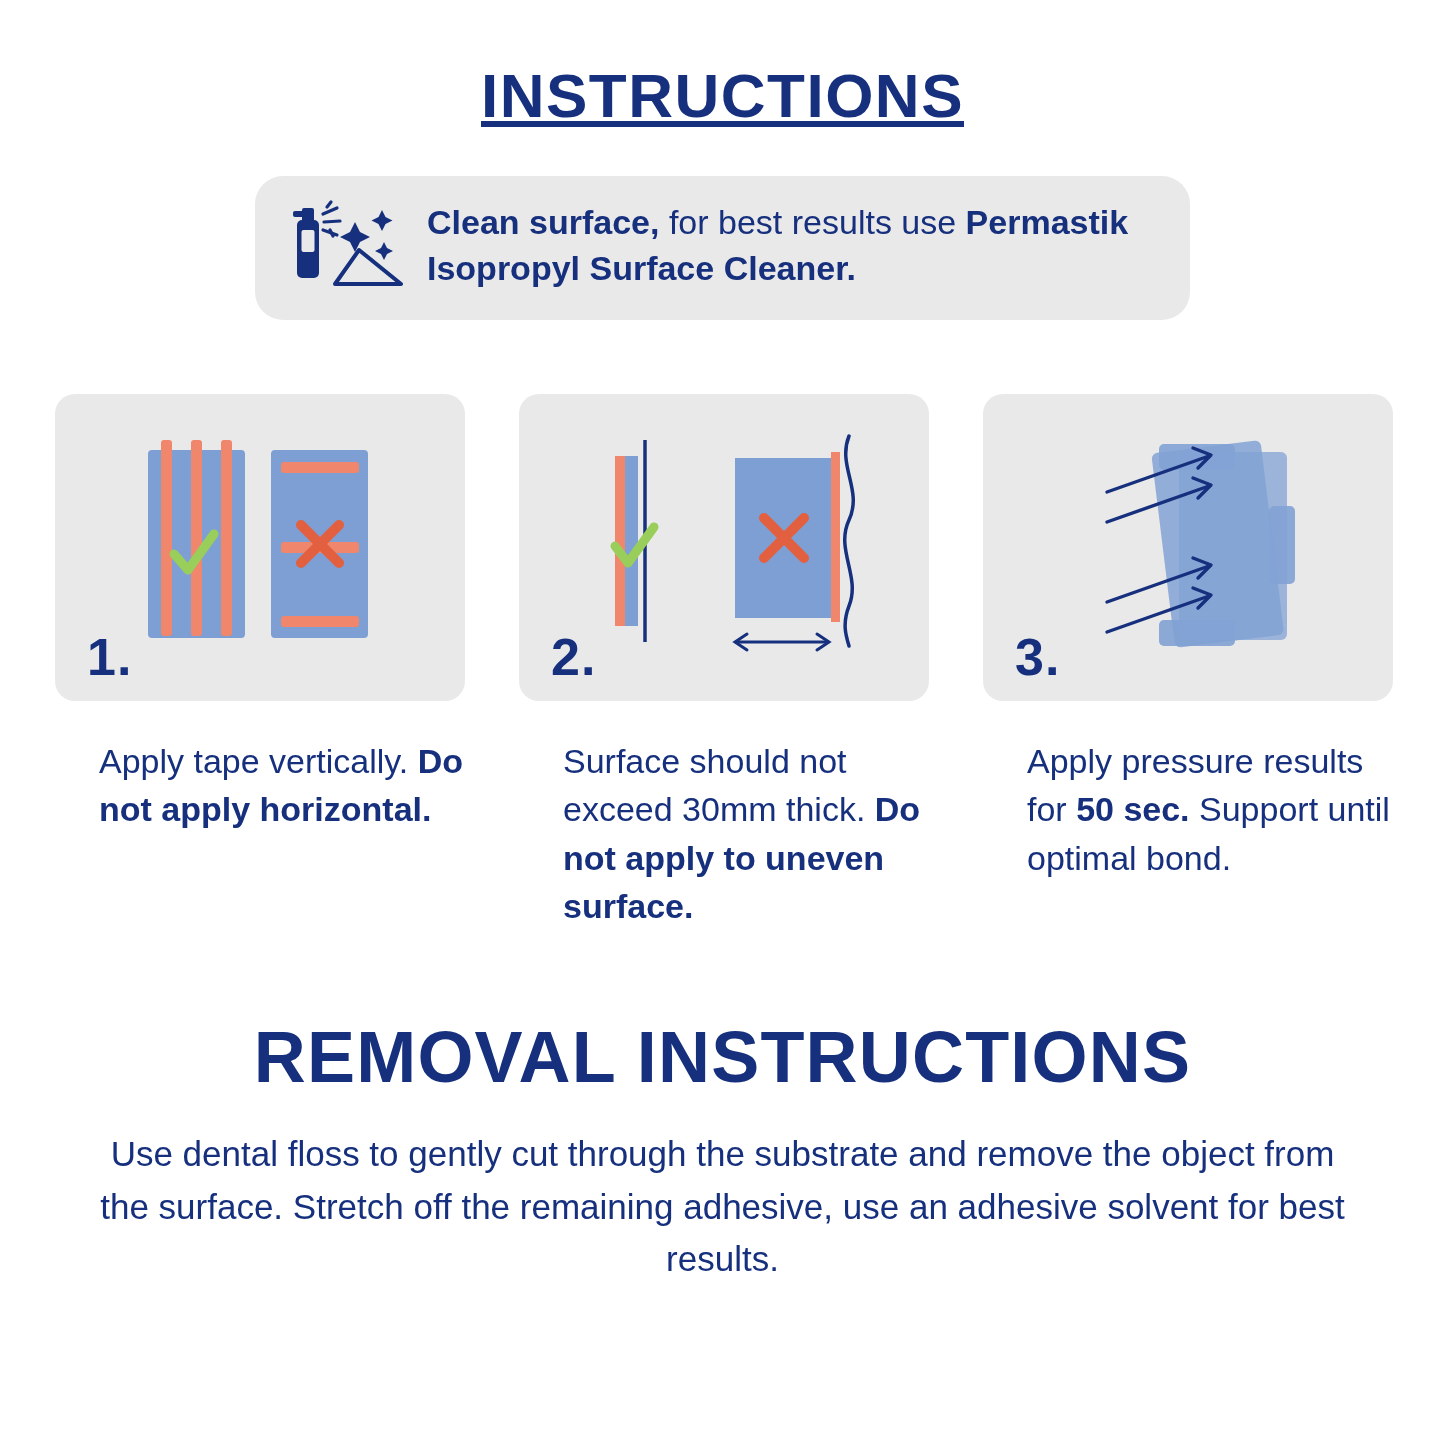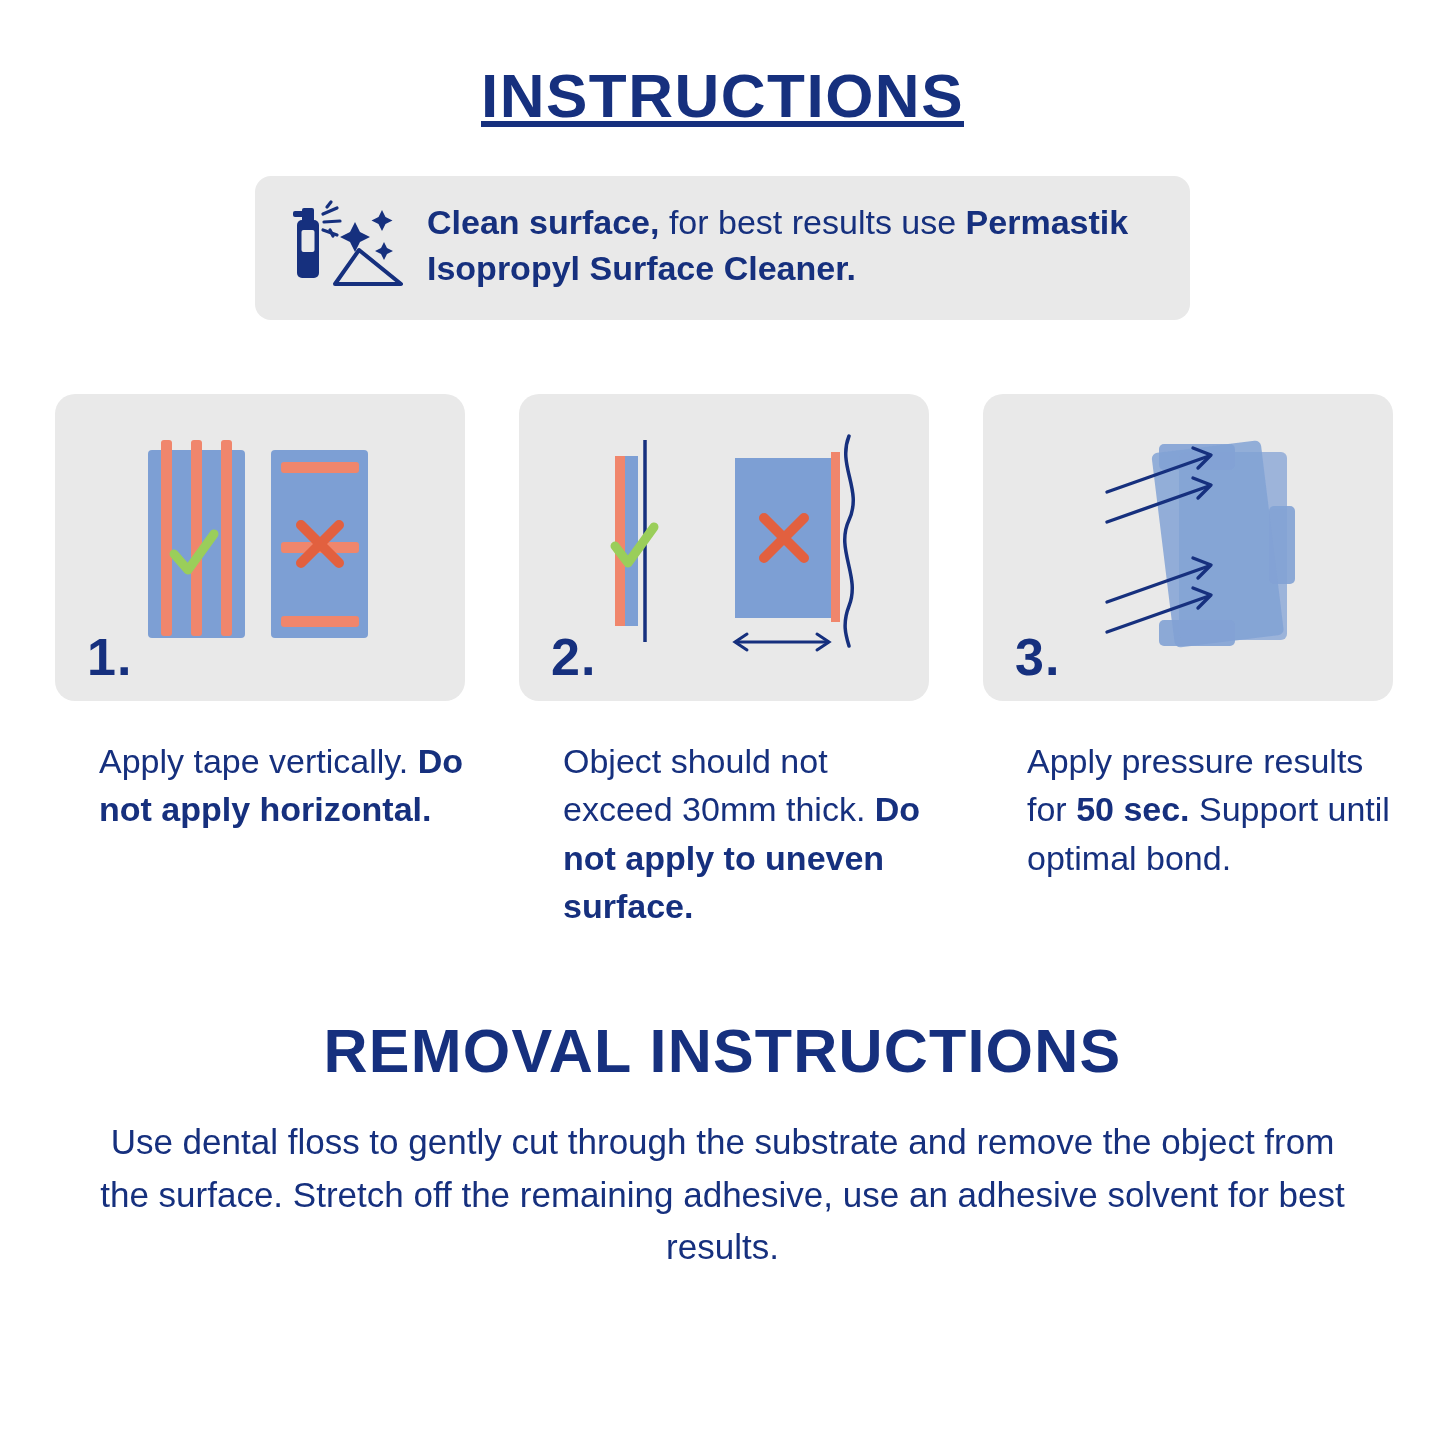--- a/index.html
+++ b/index.html
@@ -32,21 +32,21 @@
     margin: 62px 0 0 0;
     line-height: 1.1;
     text-decoration: underline;
   }
 
   
   .banner {
     margin: 46px auto 0 auto;
     width: 935px;
     background: #e9e9e9;
-    border-radius: 16px;
+    border-radius: 28px;
     display: flex;
     align-items: center;
     padding: 22px 30px 26px 28px;
   }
   .banner-icon {
     flex: 0 0 auto;
     width: 130px;
     height: 96px;
     margin-right: 14px;
     display: flex;
@@ -100,21 +100,21 @@
     line-height: 1.42;
     color: #16307e;
     font-weight: 400;
     margin-left: 44px;
   }
   .step-caption b { font-weight: 700; }
 
   
   .removal-title {
     text-align: center;
-    font-size: 61px;
+    font-size: 72px;
     font-weight: 700;
     letter-spacing: 1.2px;
     color: #16307e;
     margin: 86px 0 0 0;
   }
   .removal-body {
     margin: 30px auto 0 auto;
     width: 1260px;
     text-align: center;
     font-size: 35px;
@@ -204,21 +204,21 @@
             <g stroke="#16307e" stroke-width="3" stroke-linecap="round" fill="none">
               <line x1="218" y1="248" x2="308" y2="248"></line>
               <path d="M228 240 L216 248 L228 256"></path>
               <path d="M298 240 L310 248 L298 256"></path>
             </g>
           </svg>
         </div>
         <div class="step-num">2.</div>
       </div>
       <div class="step-caption">
-        <span>Object should not exceed 30mm thick. </span><b>Do not apply to uneven surface.</b>
+        <span>Surface should not exceed 30mm thick. </span><b>Do not apply to uneven surface.</b>
       </div>
     </div>
 
     <div class="step">
       <div class="step-card">
         <div class="step-art">
           <svg width="410" height="307" viewBox="0 0 410 307" xmlns="http://www.w3.org/2000/svg">
             <g opacity="0.95">
 
               <g transform="rotate(-7 235 152)">

